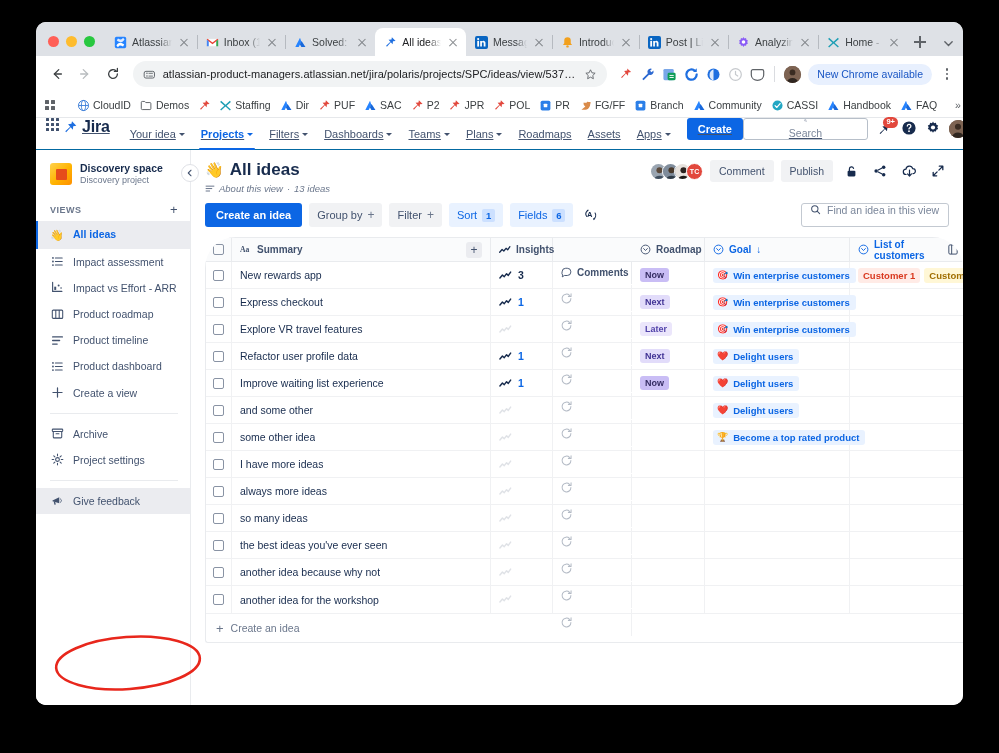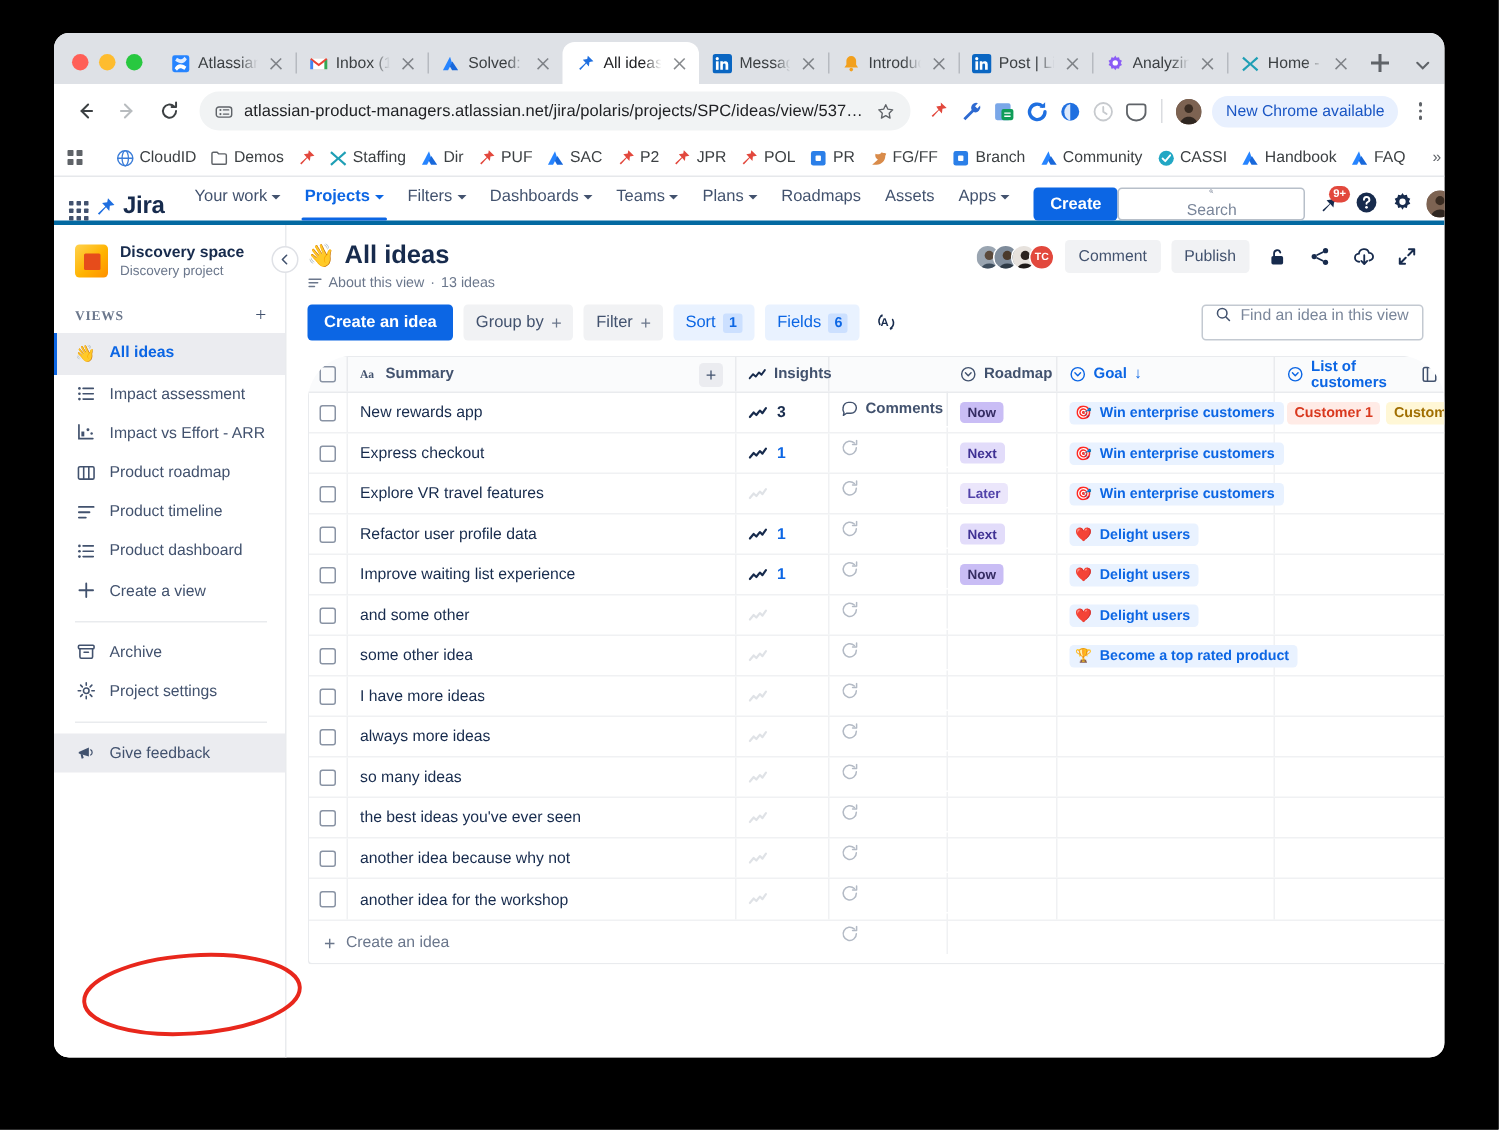--- a/index.html
+++ b/index.html
@@ -85,22 +85,22 @@
   .bm { display: flex; align-items: center; gap: 4px; white-space: nowrap; }
   .bm .bmi { width: 12px; height: 12px; display: block; flex: none; }
   .grid9 { display: grid; grid-template-columns: repeat(2,4px); grid-template-rows: repeat(2,4px); gap: 2px; }
   .grid9 i { background: #5f6368; display: block; width: 4px; height: 4px; border-radius: .5px; }
   .bmspacer { flex: 1; }
 
   
   .page { flex: 1; background: #fff; display: flex; flex-direction: column; min-height: 0; }
 
   .jiranav {
-    height: 32px; border-bottom: 3px solid #0369a1; display: flex; align-items: flex-end;
-    padding: 0 10px; gap: 0; font-size: 11px; color: #42526e; flex: none;
+    height: 32px; border-bottom: 1px solid #0369a1; display: flex; align-items: flex-start;
+    padding: 0 10px; gap: 0; font-size: 11px; color: #42526e; flex: none; text-decoration: underline;
   }
   .appsw { width: 22px; display:flex; align-items:center; justify-content:center; }
   .appsw .g { display: grid; grid-template-columns: repeat(3,3px); grid-template-rows: repeat(3,3px); gap: 2px; }
   .appsw .g i { width: 3px; height: 3px; background: #42526e; border-radius: .5px; display: block; }
   .jlogo { display: flex; align-items: center; gap: 4px; padding: 0 12px 0 4px; }
   .jlogo .txt { font-size: 16px; font-weight: 700; color: #172b4d; letter-spacing: -.2px; }
   .navitem {
     padding: 0 8px; height: 32px; display: flex; align-items: center; gap: 3px;
     white-space: nowrap; position: relative; color: #42526e; font-size: 11px;
   }
@@ -141,21 +141,21 @@
   .proj .ico .inner { width: 11px; height: 11px; background: #e64c1b; border-radius: 1px; }
   .proj .nm { font-size: 10.5px; font-weight: 700; color: #172b4d; line-height: 1.25; }
   .proj .sb { font-size: 9px; color: #6b778c; line-height: 1.25; }
   .collapse {
     position: absolute; right: -9px; top: 14px; width: 18px; height: 18px; border-radius: 50%;
     background: #fff; border: 1px solid #dfe1e6; display: flex; align-items: center; justify-content: center;
     font-size: 9px; color: #42526e; z-index: 5;
   }
   .viewshdr {
     display: flex; align-items: center; justify-content: space-between;
-    padding: 4px 12px 4px 14px; font-size: 9px; font-weight: 700; color: #6b778c; letter-spacing: .5px; font-family: Liberation Serif, serif;
+    padding: 4px 12px 4px 14px; font-size: 9px; font-weight: 700; color: #6b778c; letter-spacing: .5px;
   }
   .viewshdr .plus { font-size: 13px; color: #42526e; font-weight: 400; }
   .navrow {
     display: flex; align-items: flex-start; gap: 9px; padding: 6px 12px 6px 14px;
     font-size: 10.5px; color: #42526e; position: relative; line-height: 1.35;
   }
   .navrow .ic { width: 14px; flex: none; display: flex; align-items: center; justify-content: center; margin-top: .5px; }
   .navrow.active { background: #ebecf0; color: #0c66e4; font-weight: 600; }
   .navrow.active::before { content:""; position:absolute; left:0; top:0; bottom:0; width:2px; background:#0c66e4; }
   .navrow.feedback { background: #ebecf0; }
@@ -173,21 +173,21 @@
     width: 17px; height: 17px; border-radius: 50%; border: 1.5px solid #fff; margin-left: -5px; overflow: hidden;
   }
   .avstack .av:first-child { margin-left: 0; }
   .av.tc { background: #e2483d; color: #fff; font-size: 7px; font-weight: 700;
            display: flex; align-items: center; justify-content: center; }
   .ghostbtn {
     height: 22px; padding: 0 9px; background: #f1f2f4; border-radius: 3px; border: none;
     font-size: 10.5px; color: #42526e; font-weight: 500; display: flex; align-items: center;
   }
   .iconbtn { width: 22px; height: 22px; display: flex; align-items: center; justify-content: center; color: #42526e; }
-  .subrow { display: flex; align-items: center; gap: 4px; font-size: 9.5px; color: #6b778c; margin-top: 3px; }
+  .subrow { display: flex; align-items: center; gap: 4px; font-size: 9.5px; color: #6b778c; margin-top: 3px; font-style: italic; }
 
   .toolbar { display: flex; align-items: center; gap: 7px; margin-top: 9px; padding-right: 14px; }
   .btn-primary {
     background: #0c66e4; color: #fff; font-size: 11px; font-weight: 600;
     height: 24px; padding: 0 11px; border-radius: 3px; border: none; display: flex; align-items: center;
   }
   .btn-tool {
     height: 24px; padding: 0 8px; border-radius: 3px; border: none; background: #f1f2f4;
     font-size: 11px; color: #42526e; display: flex; align-items: center; gap: 5px; font-weight: 500;
   }
@@ -572,21 +572,21 @@
             </span>
         </span>
         <span class="jlogo">
           <svg width="15" height="15" viewBox="0 0 16 16">
               <path d="M9.6 1.3 14.2 6l-3.3.6-.4 3.7L8.2 7.6 3.4 13l-1-1 5.3-4.9-2.3-2.5 3.6-.5z" fill="#1f6fe0"></path>
             </svg>
           <span class="txt">Jira</span>
         </span>
         <span id="jnav" style="display:flex;align-items:center">
             <span class="navitem">
-              <span>Your work</span>
+              <span>Your idea</span>
               <span class="caret"></span>
             </span>
             <span class="navitem sel">
               <span>Projects</span>
               <span class="caret"></span>
             </span>
             <span class="navitem">
               <span>Filters</span>
               <span class="caret"></span>
             </span>

